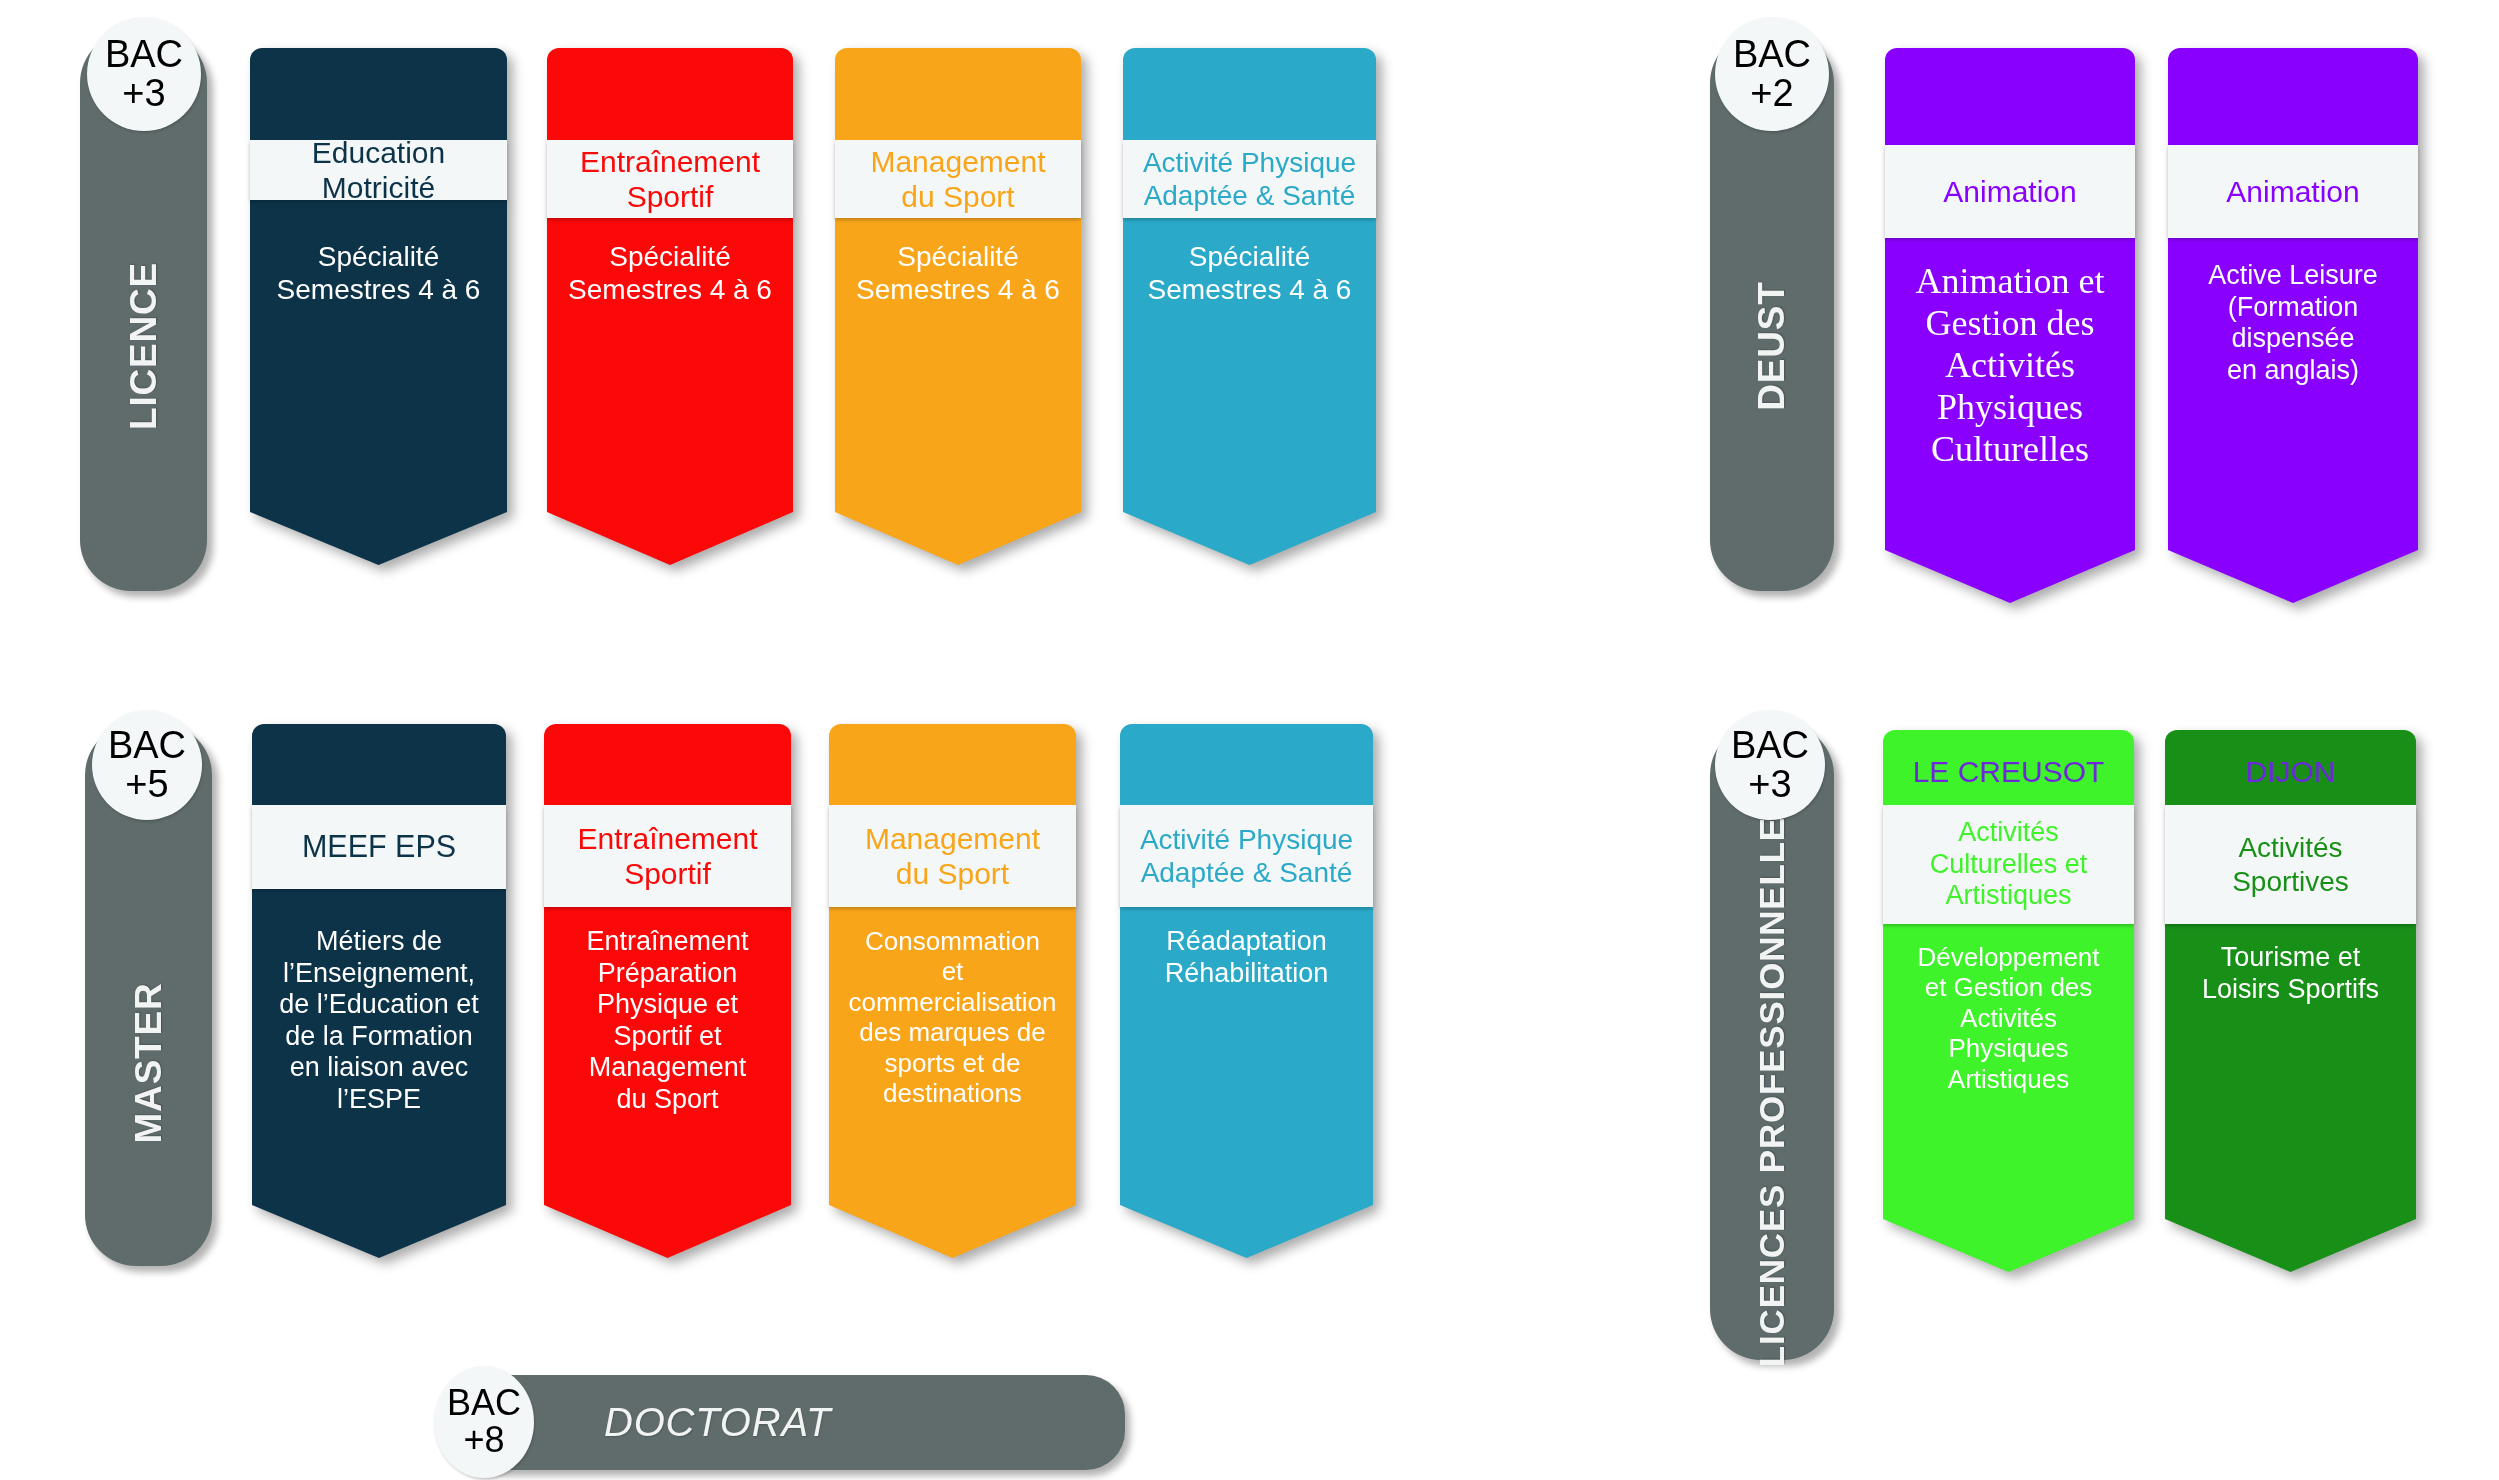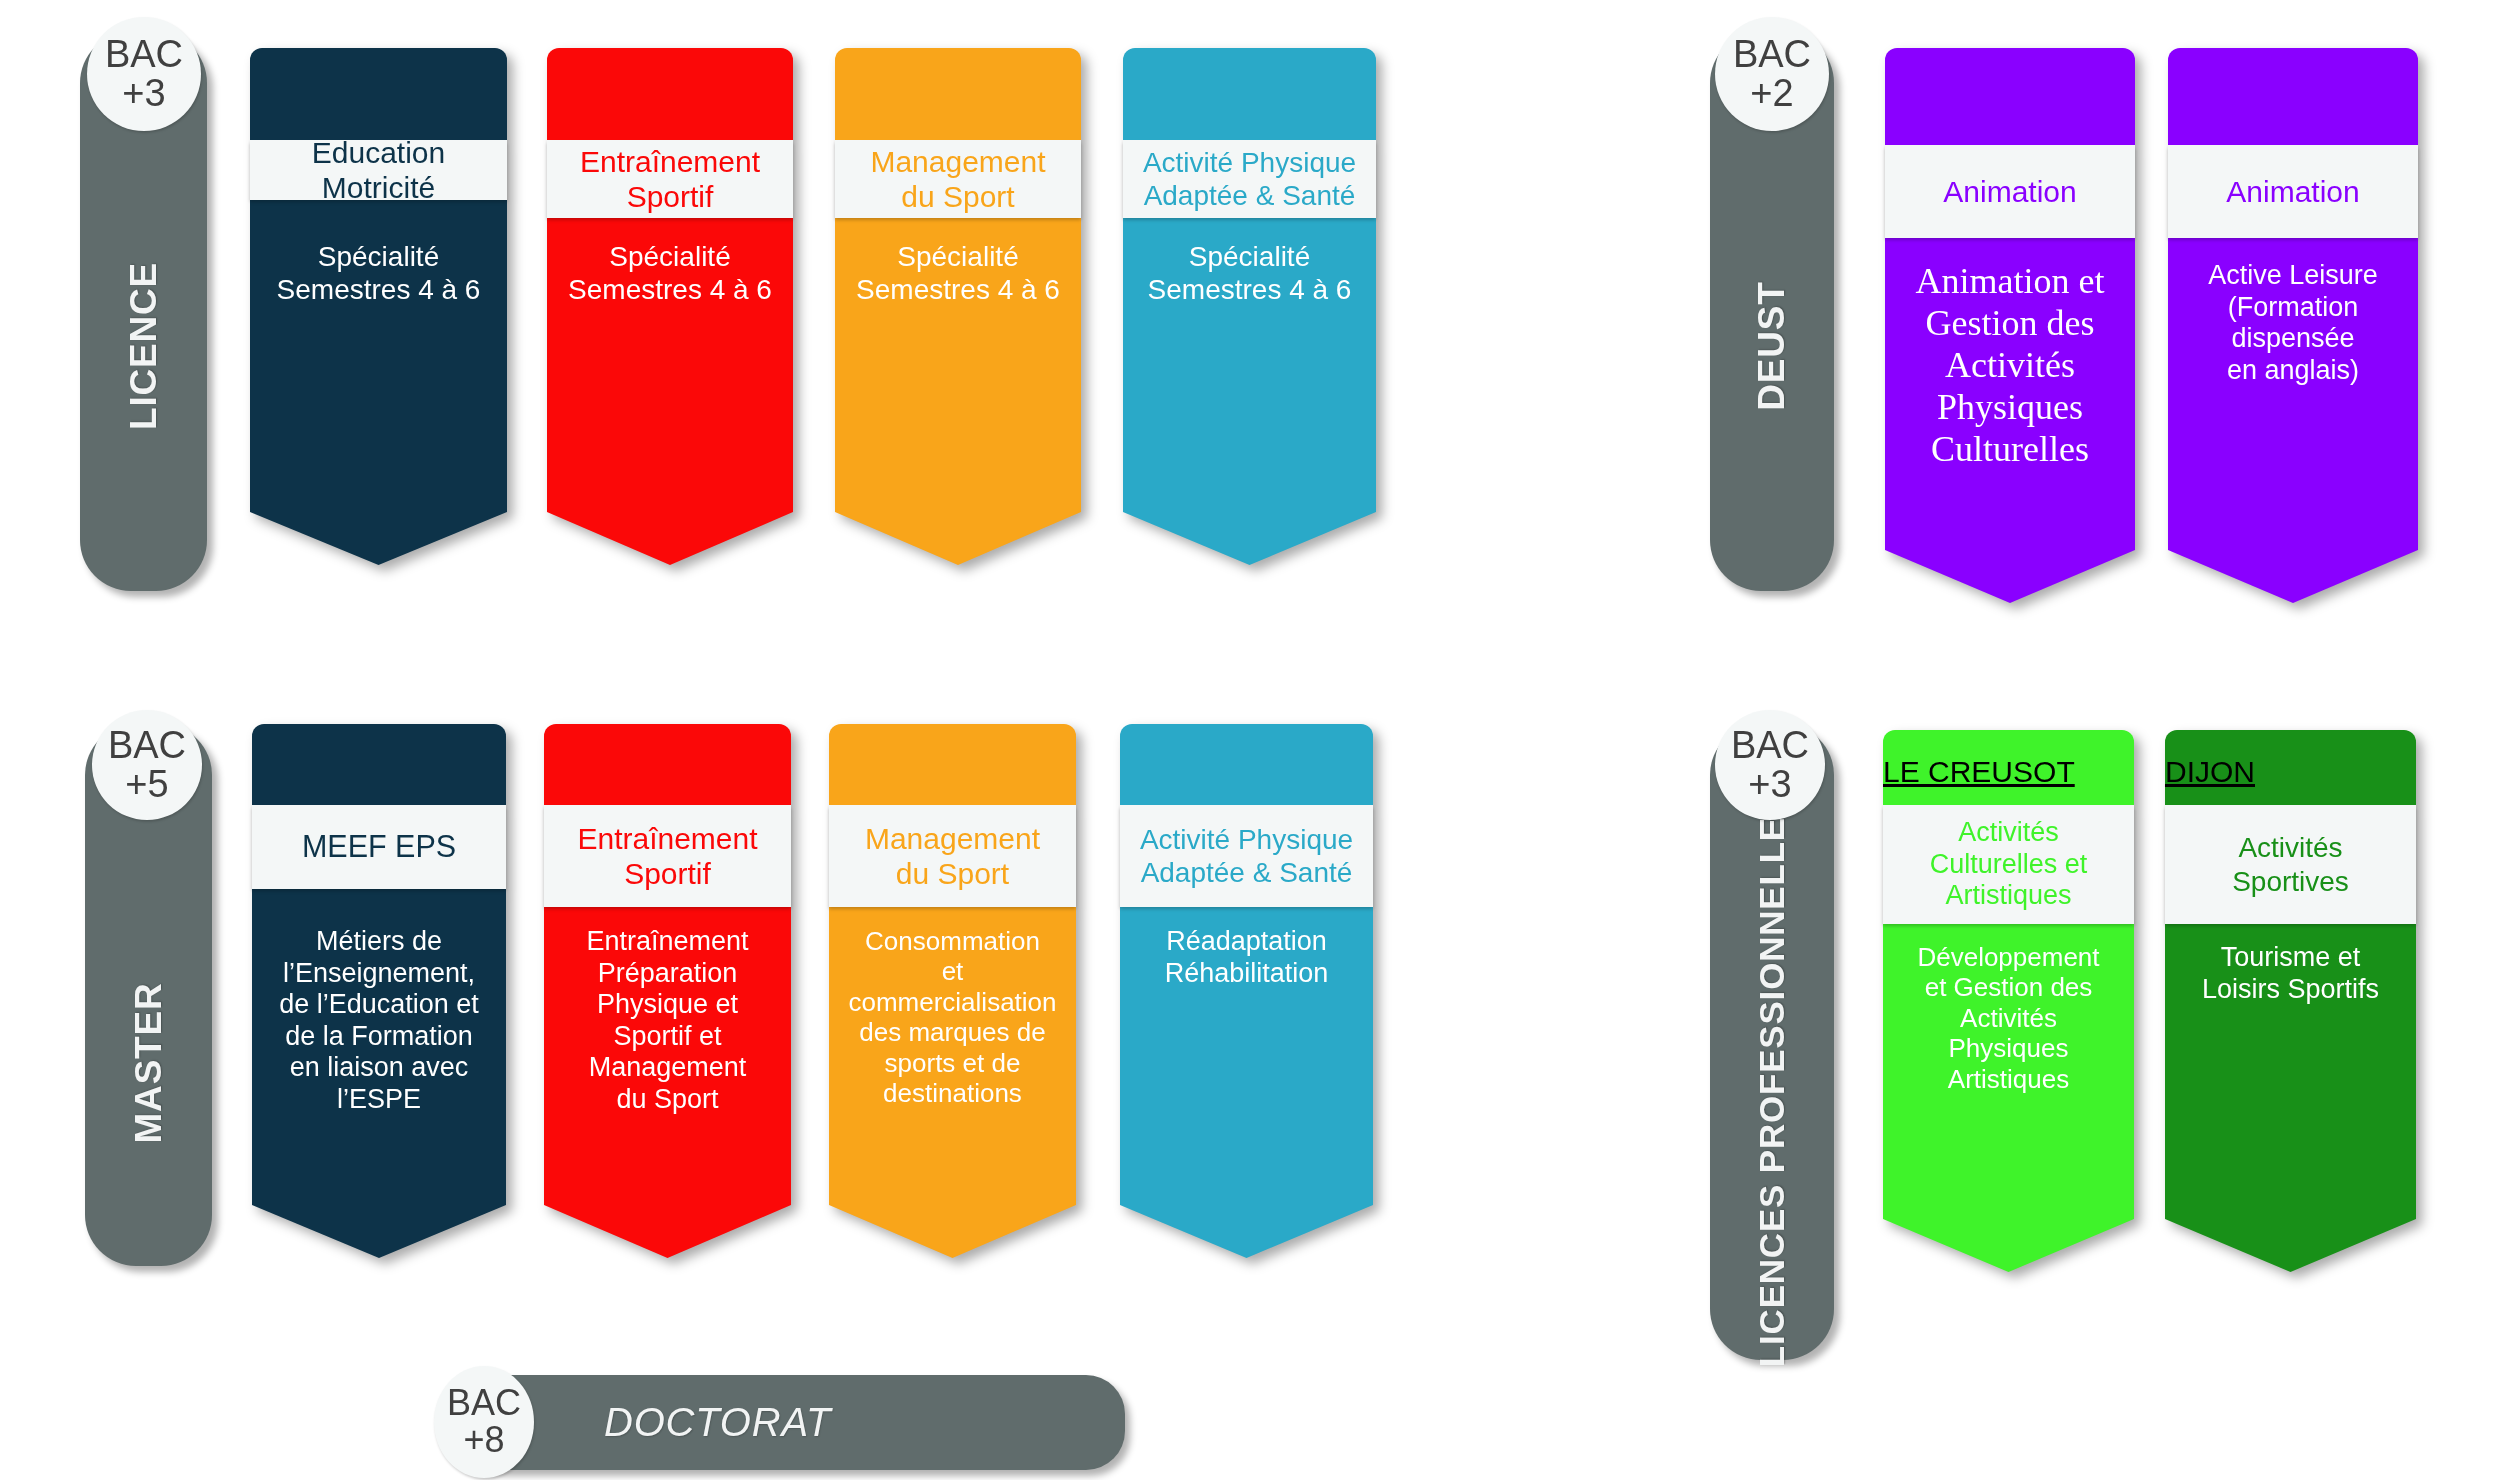--- a/index.html
+++ b/index.html
@@ -29,44 +29,43 @@
     text-shadow:0.8px 0.8px 1.7px rgba(0,0,0,.25);
   }
   .bac-badge{
     position:absolute;
     background:#f4f7f7;
     border-radius:50%;
     display:flex;
     flex-direction:column;
     align-items:center;
     justify-content:center;
-    color:#404040;
+    color:#000000;
     line-height:1.02;
     box-shadow:0.8px 1.7px 2.5px rgba(0,0,0,.18);
     z-index:4;
   }
   .bac-badge span{display:block;text-align:center;}
 
   
   .banner{
     position:absolute;
     filter:drop-shadow(6px 6.8px 6px rgba(0,0,0,.33));
   }
   .banner-body{
     position:absolute;
     inset:0;
     border-radius:12px 12px 0 0;
     clip-path:polygon(0 0,100% 0,100% calc(100% - 53px),50% 100%,0 calc(100% - 53px));
   }
   .banner-top{
     position:absolute;left:0;right:0;top:0;
-    display:flex;align-items:center;
+    display:flex;align-items:center;justify-content:center;
     text-align:center;
-    color:#000000;
-    text-decoration:underline;
+    color:#6d28d9;
   }
   .banner-strip{
     position:absolute;left:0;right:0;
     background:#f4f7f7;
     display:flex;align-items:center;justify-content:center;
     text-align:center;
     box-shadow:0 2.5px 3.4px rgba(0,0,0,.22);
     z-index:3;
     padding:0 3.4px;
     box-sizing:border-box;

